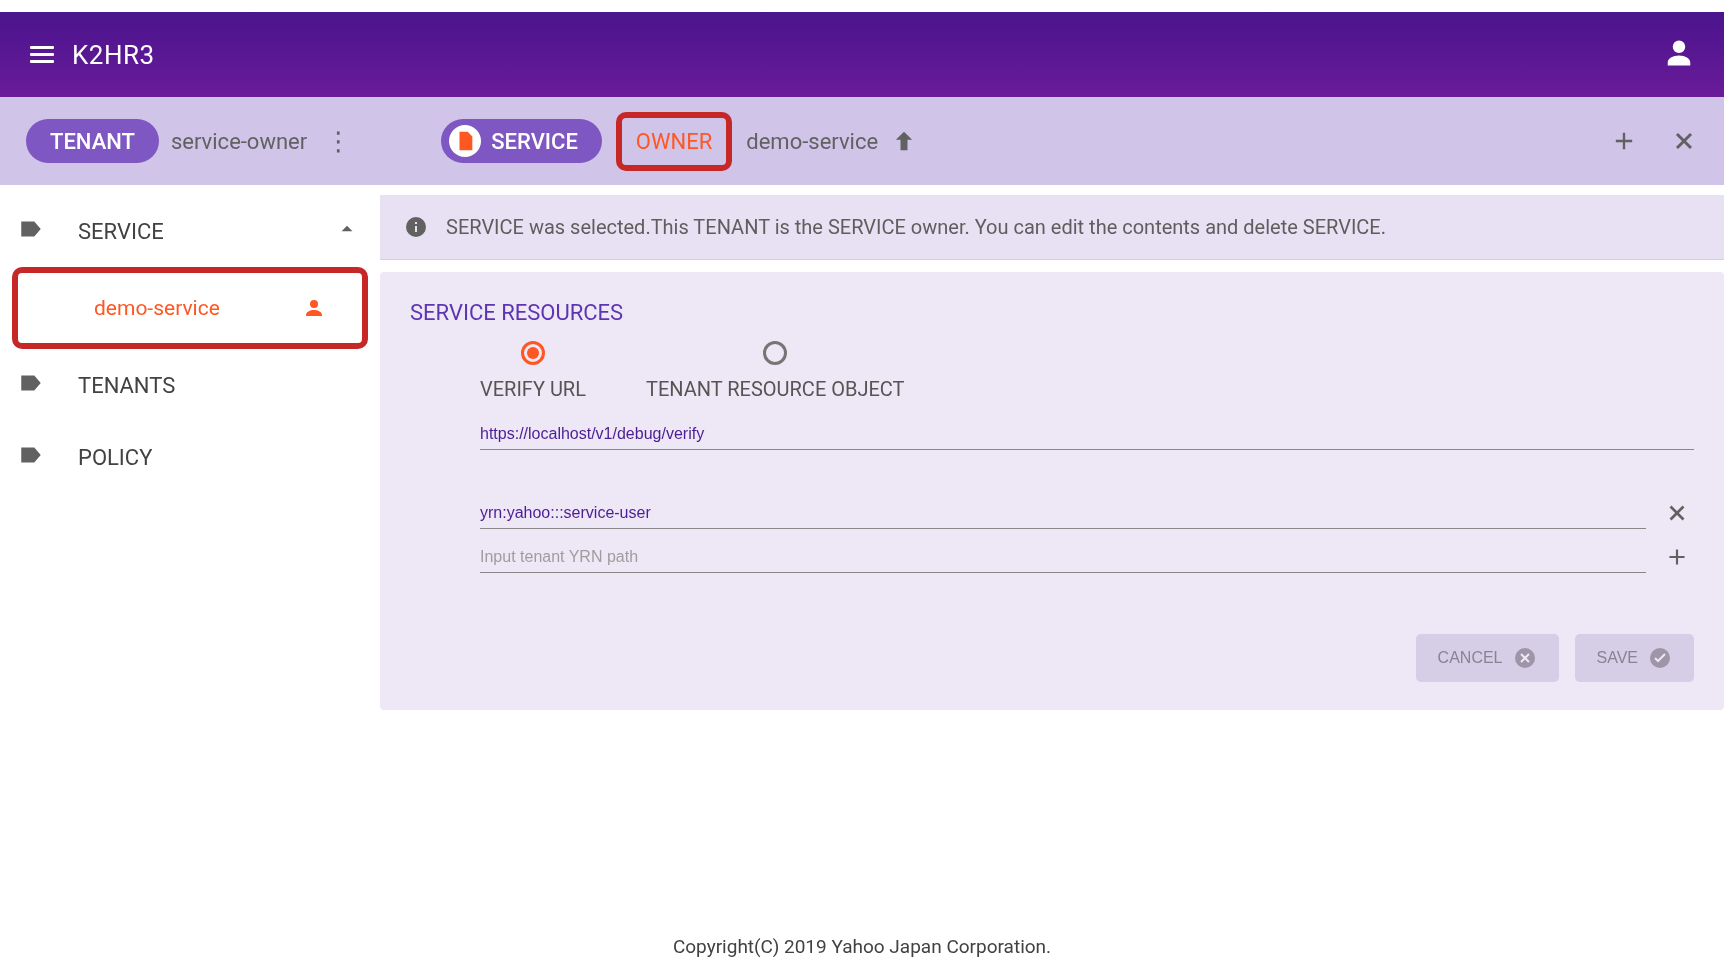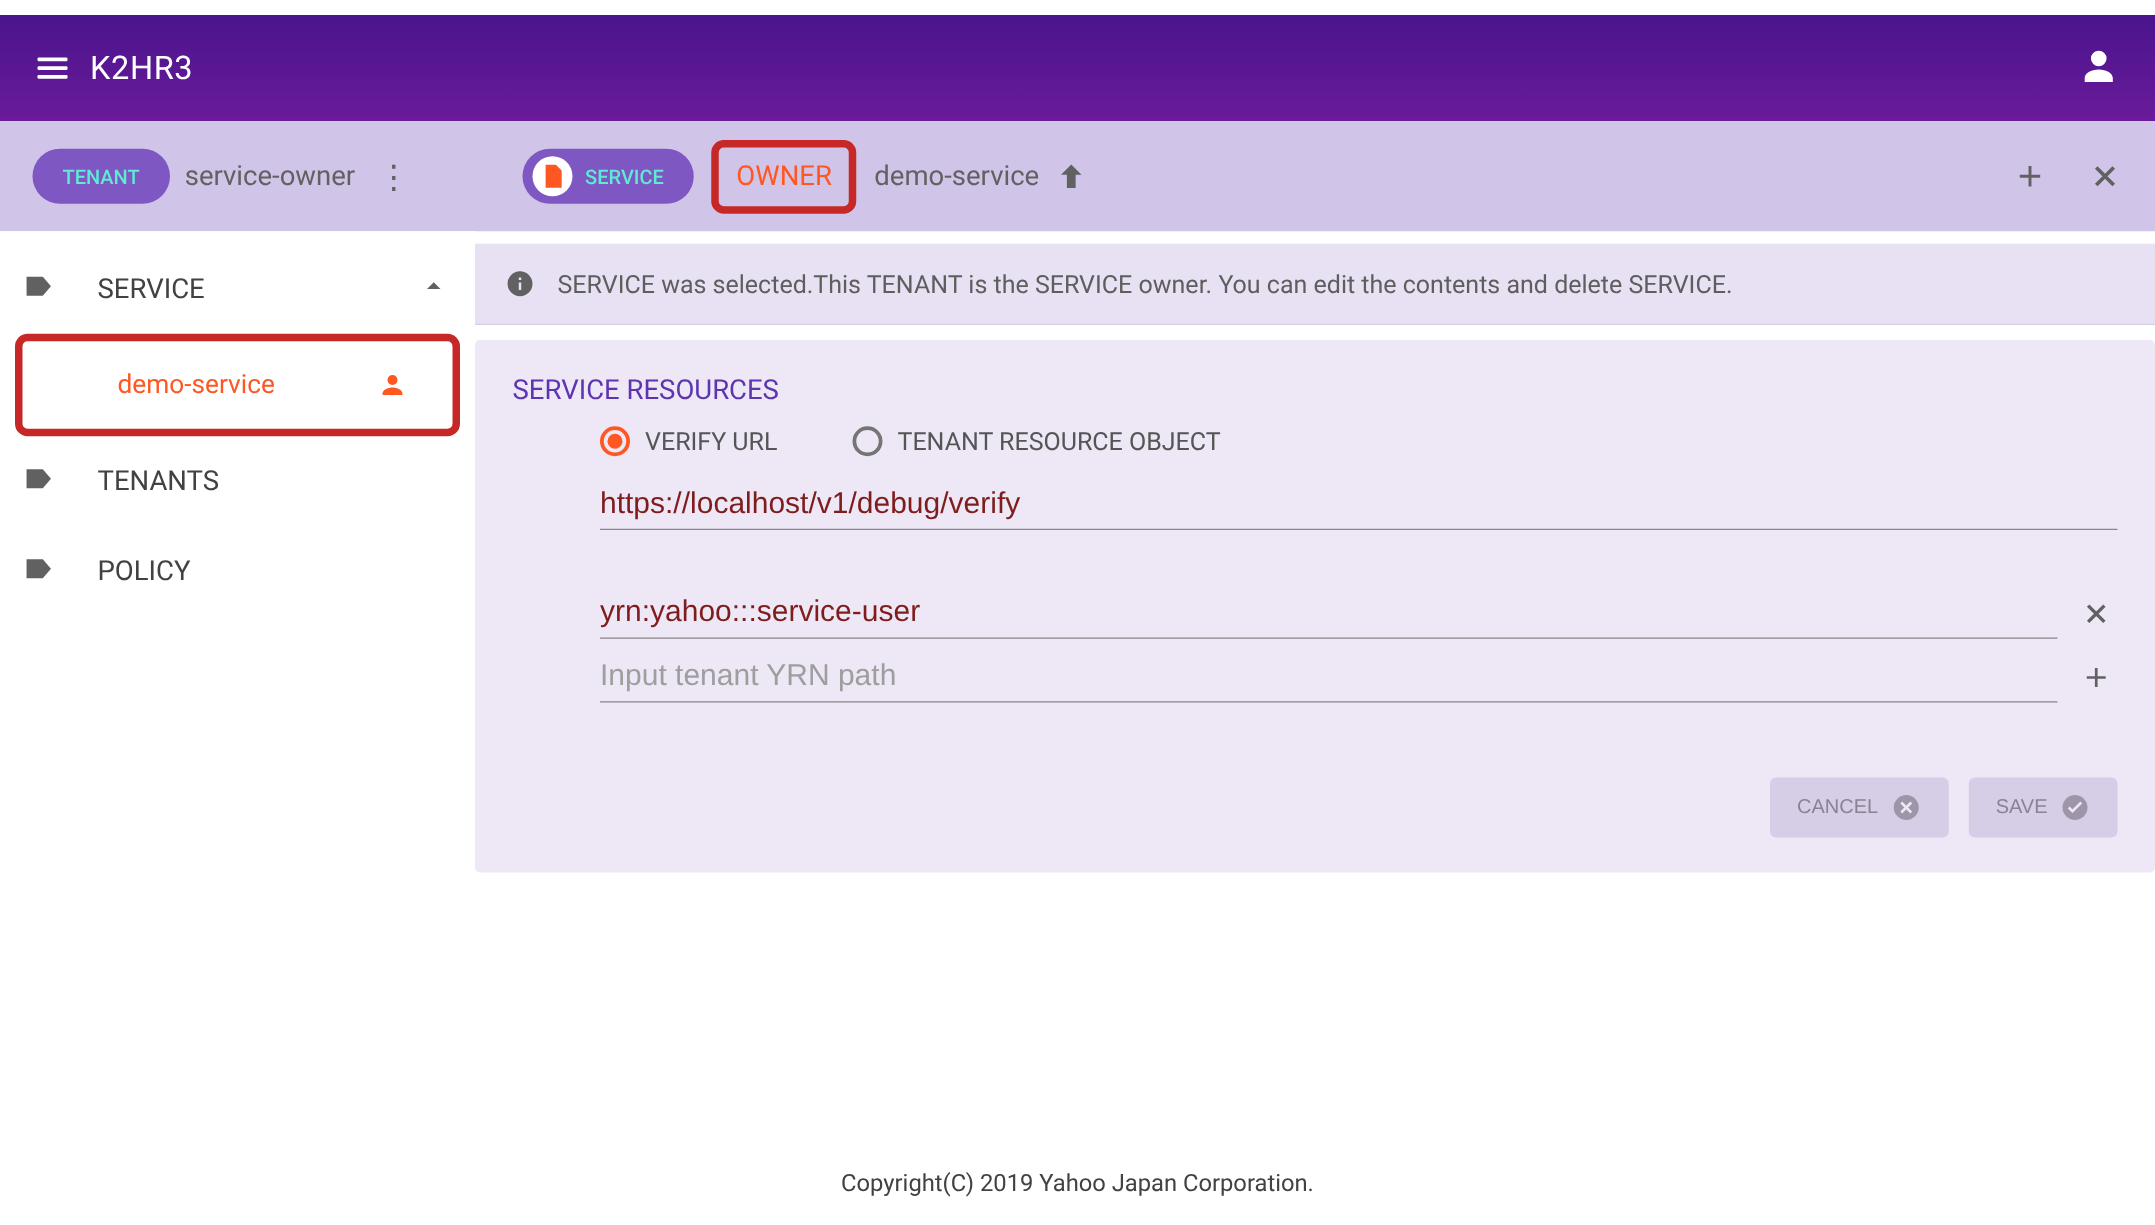--- a/index.html
+++ b/index.html
@@ -28,25 +28,25 @@
     background: #d1c4e9;
     display: flex;
     align-items: center;
     padding: 0 26px;
     gap: 12px;
   }
   .chip {
     display: inline-flex;
     align-items: center;
     background: #7e57c2;
-    color: #5eead4;
+    color: #ffffff;
     border-radius: 22px;
     padding: 0 24px;
     height: 44px;
-    font-size: 16px;
+    font-size: 22px;
     font-weight: 500;
     gap: 10px;
   }
   .chip.with-icon { padding-left: 8px; }
   .chip-icon-circle {
     width: 32px; height: 32px; border-radius: 50%;
     background: #fff; display: flex; align-items: center; justify-content: center;
   }
   .chip-icon-circle svg { width: 22px; height: 22px; fill: #ff5722; }
   .bc-text { font-size: 22px; color: #616161; }
@@ -122,41 +122,41 @@
     color: #5e35b1;
     font-size: 22px;
     font-weight: 400;
     margin-bottom: 16px;
   }
   .radio-row {
     display: flex; align-items: center; gap: 60px;
     padding-left: 70px;
     margin-bottom: 18px;
   }
-  .radio-wrap { display: flex; align-items: center; gap: 12px; cursor: pointer; }
+  .radio-wrap { display: flex; align-items: center; gap: 12px; cursor: pointer; flex-direction: column; }
   .radio-outer {
     width: 24px; height: 24px; border-radius: 50%;
     border: 3px solid #757575;
     display: flex; align-items: center; justify-content: center;
   }
   .radio-outer.checked { border-color: #ff5722; }
   .radio-inner { width: 12px; height: 12px; border-radius: 50%; background: #ff5722; }
   .radio-label { font-size: 20px; color: #555; }
 
   .text-input-row {
     padding-left: 70px;
     margin-bottom: 46px;
   }
   .underline-input {
     width: 100%;
     border: none;
     border-bottom: 1.5px solid #888;
     background: transparent;
-    font-size: 24px;
-    color: #7f1d1d;
+    font-size: 16px;
+    color: #4c1d95;
     padding: 6px 0;
     outline: none;
   }
   .underline-input::placeholder { color: #9e9e9e; }
 
   .tenant-row {
     display: flex; align-items: center; gap: 14px;
     padding-left: 70px;
     margin-bottom: 10px;
   }

